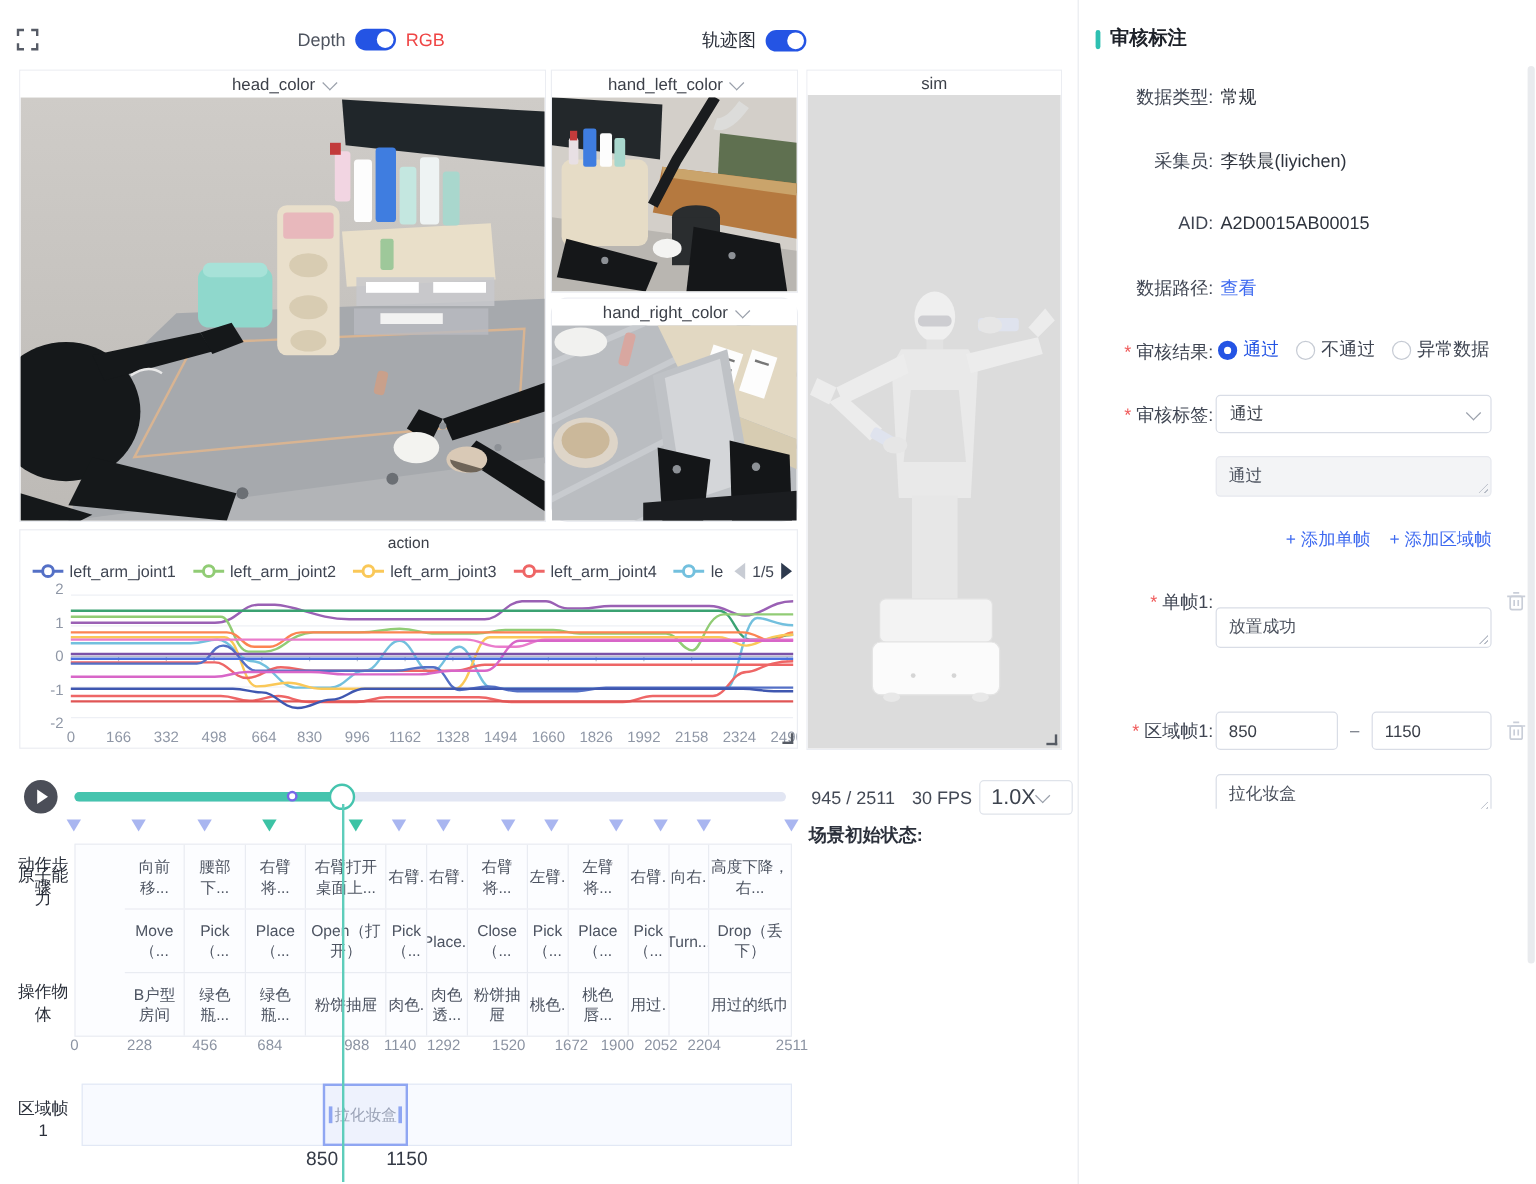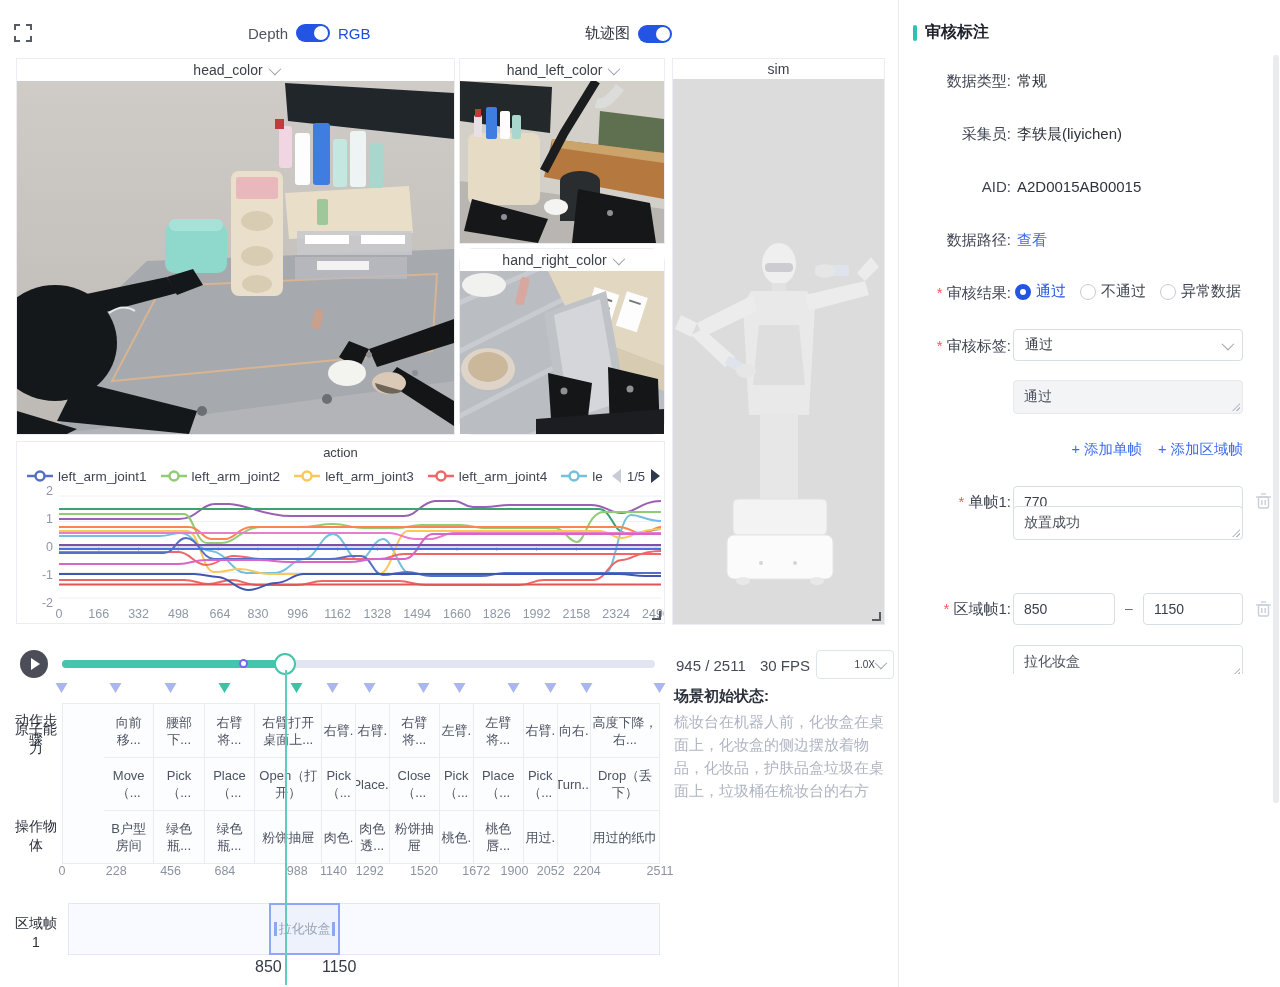--- a/index.html
+++ b/index.html
@@ -7,21 +7,21 @@
   .abs { position:absolute; }
   #app { position:relative; width:1280px; height:987px; background:#fff; }
 
   
   #left-pane { position:absolute; left:0; top:0; width:898px; height:987px; }
 
   .fullscreen-btn { left:12px; top:22px; width:22px; height:22px; cursor:pointer; }
   .toggle-row { top:24px; display:flex; align-items:center; gap:8px; font-size:15px; color:#4e545f; }
   .switch { width:34px; height:18px; border-radius:9px; background:#2454e4; position:relative; cursor:pointer; flex:none; }
   .switch::after { content:""; position:absolute; right:2px; top:2px; width:14px; height:14px; border-radius:50%; background:#fff; }
-  .rgb-label { color:#1d4ed8; }
+  .rgb-label { color:#ef4444; }
   .traj-label { color:#2a2f3a; }
 
   .panel { position:absolute; border:1px solid #ebedf2; background:#fff; }
   .cam-header { height:22px; display:flex; align-items:center; justify-content:center; gap:6px; font-size:14px; color:#3c4049; background:#fff; }
   .chev { width:9px; height:9px; border-right:1.6px solid #9aa0ab; border-bottom:1.6px solid #9aa0ab; transform:rotate(45deg) translateY(-2px); }
   .cam-body { width:100%; overflow:hidden; position:relative; }
   .cam-body svg { display:block; }
   .resize-corner { position:absolute; right:3px; bottom:3px; width:9px; height:9px; border-right:2px solid #565b64; border-bottom:2px solid #565b64; }
 
   
@@ -38,21 +38,21 @@
 
   
   .play-btn { left:20px; top:650px; width:28px; height:28px; border-radius:50%; background:#4b4e58; cursor:pointer; }
   .play-btn::after { content:""; position:absolute; left:11px; top:8px; width:0; height:0; border-left:9px solid #fff; border-top:6px solid transparent; border-bottom:6px solid transparent; }
   .slider-track { left:62px; top:660px; width:593px; height:8px; border-radius:4px; background:#e2e6f3; cursor:pointer; }
   .slider-fill { left:62px; top:660px; height:8px; border-radius:4px; background:#45c4ae; }
   .slider-dot { top:659px; width:9px; height:9px; border-radius:50%; background:#fff; border:2px solid #7668e8; cursor:pointer; }
   .slider-handle { top:653px; width:22px; height:22px; border-radius:50%; background:#fff; border:2.5px solid #45c4ae; cursor:grab; }
   .cursor-line { top:670px; width:2px; height:315px; background:#5ecdbb; z-index:5; }
   .counter { top:657px; font-size:15px; color:#434955; white-space:nowrap; }
-  .speed-select { left:816px; top:650px; width:78px; height:29px; border:1px solid #dfe3ea; border-radius:4px; display:flex; align-items:center; justify-content:flex-end; padding:0 9px; font-size:10px; color:#3c424d; cursor:pointer; }
+  .speed-select { left:816px; top:650px; width:78px; height:29px; border:1px solid #dfe3ea; border-radius:4px; display:flex; align-items:center; justify-content:flex-start; padding:0 9px; font-size:18px; color:#3c424d; cursor:pointer; }
 
   .marker { top:683px; width:0; height:0; border-left:6.5px solid transparent; border-right:6.5px solid transparent; border-top:10px solid #a9b6f0; transform:translateX(-6.5px); cursor:pointer; }
   .marker.teal { border-top-color:#3cc3a5; }
 
   
   .row-label { width:44px; text-align:center; font-size:14px; color:#2a2f3a; line-height:19px; position:absolute; left:14px; }
   .steps-table { position:absolute; left:62px; top:703px; width:598px; border:1px solid #e9ecf2; background:#fcfdff; }
   .steps-row { display:flex; border-bottom:1px solid #e9ecf2;margin-left:41px; }
   .steps-row:last-child { border-bottom:none; }
   .steps-cell { border-right:1px solid #e9ecf2; display:flex; align-items:center; justify-content:center; text-align:center; font-size:13px; color:#4c5361; line-height:17px; padding:2px 1px; overflow:hidden; }
@@ -492,21 +492,20 @@
         <div class="scale-label" style="left: 423.991px;">1520</div>
         <div class="scale-label" style="left: 460.19px; margin-left: 16px;">1672</div>
         <div class="scale-label" style="left: 514.489px;">1900</div>
         <div class="scale-label" style="left: 550.688px;">2052</div>
         <div class="scale-label" style="left: 586.887px;">2204</div>
         <div class="scale-label" style="left: 660px;">2511</div>
       </div>
 
     <div class="abs scene-block">
       <div class="scene-title">场景初始状态:</div>
-      <div class="scene-desc">梳妆台在机器人前，化妆盒在桌面上，化妆盒的侧边摆放着物品，化妆品，护肤品盒垃圾在桌面上，垃圾桶在梳妆台的右方</div>
     </div>
 
     <div class="abs row-label" style="top:914px" id="region-track-label">区域帧1</div>
     <div class="abs region-track">
       <div class="region-block" id="region-block" style="left: 200.398px; width: 70.7288px;">
         <span class="region-handle" style="left:3px"></span>
         <span>拉化妆盒</span>
         <span class="region-handle" style="right:3px"></span>
       </div>
     </div>
@@ -558,23 +557,20 @@
         <span>通过</span>
         <span class="resize-grip"></span>
       </div>
 
       <div class="add-links" style="top:440px">
         <span class="link">+ 添加单帧</span>
         <span class="link">+ 添加区域帧</span>
       </div>
 
       <div class="form-label req" style="top:493px">单帧1:</div>
-      <div class="text-input" style="left:114px; top:486px; width:230px;">
-          <span>770</span>
-        </div>
       <svg class="trash-btn" style="top:492px" viewBox="0 0 17 18">
         <g fill="none" stroke="#c9ced8" stroke-width="1.4">
             <rect x="3.5" y="5" width="10" height="11" rx="1.5"></rect>
             <line x1="1" y1="5" x2="16" y2="5"></line>
             <line x1="6" y1="2" x2="11" y2="2"></line>
             <line x1="6.8" y1="8" x2="6.8" y2="13"></line>
             <line x1="10.2" y1="8" x2="10.2" y2="13"></line>
           </g>
       </svg>
       <div class="note-area note-white" style="top:506px">

